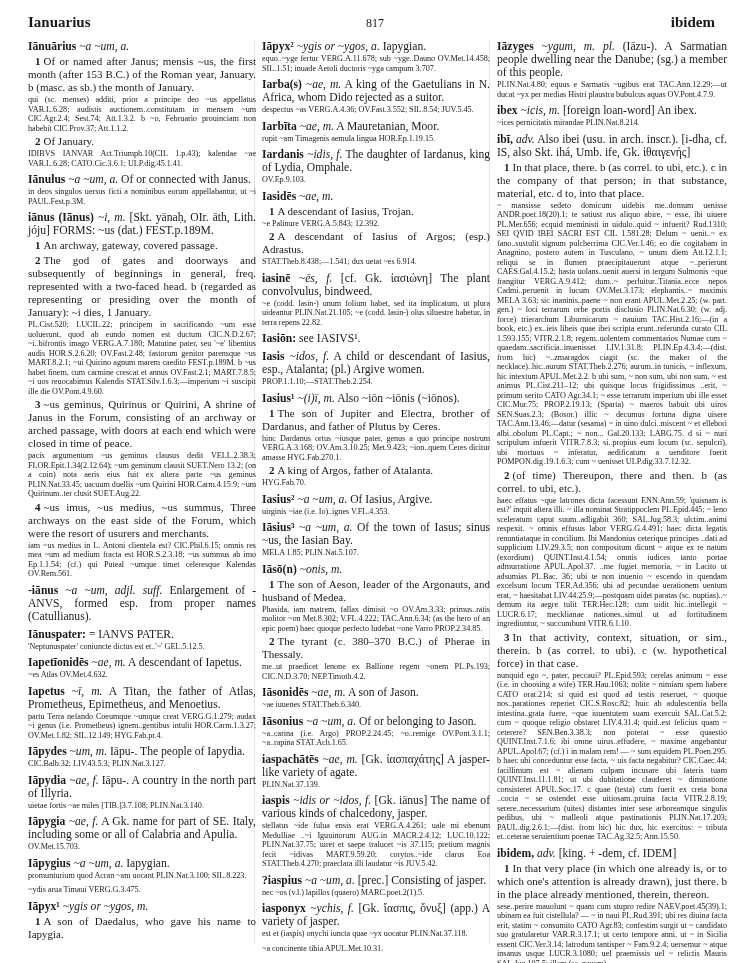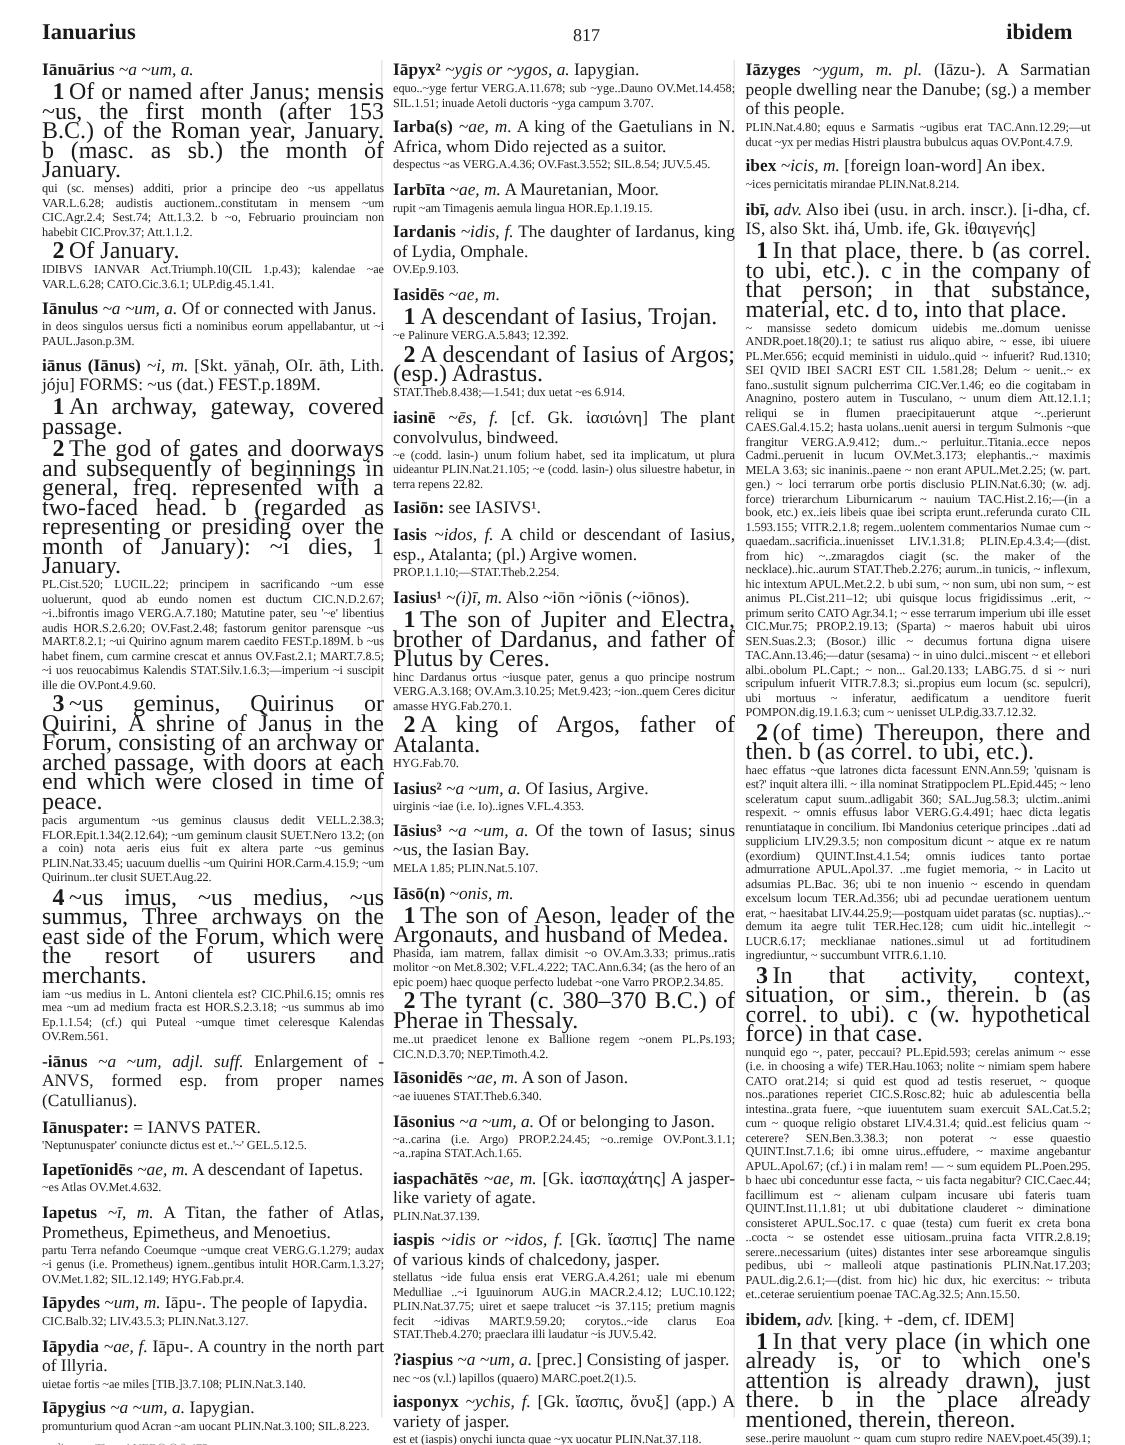--- a/index.html
+++ b/index.html
@@ -1,31 +1,31 @@
 <!DOCTYPE html>
 <html><head>
 <meta charset="utf-8">
 <style>
   html, body { margin: 0; padding: 0; background: #ffffff; }
   body { width: 750px; height: 963px; overflow: hidden; position: relative; font-family: "DejaVu Serif", "Liberation Serif", serif; color: #1a1a1a; }
   .page { position: absolute; left: 0; top: 0; width: 750px; height: 963px; }
   .running-head { position: absolute; top: 14px; font-family: "Liberation Serif", serif; font-weight: bold; font-size: 15px; }
   .rh-left { left: 28px; }
   .rh-right { right: 35px; }
-  .page-number { position: absolute; top: 16px; left: 350px; width: 50px; text-align: right; font-family: "Liberation Serif", serif; font-size: 12px; }
+  .page-number { position: absolute; top: 16px; left: 350px; width: 50px; text-align: center; font-family: "Liberation Serif", serif; font-size: 12px; }
   .col { position: absolute; top: 40px; width: 228px; font-family: "Liberation Serif", serif; }
   .col-1 { left: 28px; }
   .col-2 { left: 262px; }
   .col-3 { left: 497px; width: 230px; }
   .col-rule { position: absolute; top: 40px; width: 1px; height: 905px; background: #e6e6e6; }
   .entry { margin: 0 0 5px 0; }
   .hw-line { font-size: 11.6px; line-height: 13px; text-align: justify; }
   .hw { font-weight: bold; font-family: Liberation Serif, serif; }
   .gram { font-style: italic; }
-  .sense { font-size: 16px; line-height: 13px; text-align: justify; margin-top: 2px; }
+  .sense { font-size: 11px; line-height: 13px; text-align: justify; margin-top: 2px; }
   .sense .num { font-weight: bold; margin-left: 7px; margin-right: 3px; }
   .cit { font-size: 8.2px; line-height: 9.5px; text-align: justify; margin: 1px 0 2px 0; color: #222; letter-spacing: -0.05px; }
 </style>
 </head>
 <body>
 
 <div class="page">
   <div class="running-head rh-left">Ianuarius</div>
   <div class="page-number">817</div>
   <div class="running-head rh-right">ibidem</div>
@@ -36,21 +36,21 @@
   <div class="col col-1" id="col-0">
       <div class="entry">
         <div class="hw-line"><span class="hw">Iānuārius</span> <span class="gram">~a ~um, a.</span> </div>
         <div class="sense"><span class="num">1</span><span>Of or named after Janus; mensis ~us, the first month (after 153 B.C.) of the Roman year, January. b (masc. as sb.) the month of January.</span></div>
         <div class="cit">qui (sc. menses) additi, prior a principe deo ~us appellatus VAR.L.6.28; audistis auctionem..constitutam in mensem ~um CIC.Agr.2.4; Sest.74; Att.1.3.2. b ~o, Februario prouinciam non habebit CIC.Prov.37; Att.1.1.2.</div>
         <div class="sense"><span class="num">2</span><span>Of January.</span></div>
         <div class="cit">IDIBVS IANVAR Act.Triumph.10(CIL 1.p.43); kalendae ~ae VAR.L.6.28; CATO.Cic.3.6.1; ULP.dig.45.1.41.</div>
       </div>
       <div class="entry">
         <div class="hw-line"><span class="hw">Iānulus</span> <span class="gram">~a ~um, a.</span> <span class="def">Of or connected with Janus.</span></div>
-        <div class="cit">in deos singulos uersus ficti a nominibus eorum appellabantur, ut ~i PAUL.Jason.p.3M.</div>
+        <div class="cit">in deos singulos uersus ficti a nominibus eorum appellabantur, ut ~i PAUL.Fest.p.3M.</div>
       </div>
       <div class="entry">
         <div class="hw-line"><span class="hw">iānus (Iānus)</span> <span class="gram">~i, m.</span> <span class="def">[Skt. yānaḥ, OIr. āth, Lith. jóju] FORMS: ~us (dat.) FEST.p.189M.</span></div>
         <div class="sense"><span class="num">1</span><span>An archway, gateway, covered passage.</span></div>
         <div class="sense"><span class="num">2</span><span>The god of gates and doorways and subsequently of beginnings in general, freq. represented with a two-faced head. b (regarded as representing or presiding over the month of January): ~i dies, 1 January.</span></div>
         <div class="cit">PL.Cist.520; LUCIL.22; principem in sacrificando ~um esse uoluerunt, quod ab eundo nomen est ductum CIC.N.D.2.67; ~i..bifrontis imago VERG.A.7.180; Matutine pater, seu '~e' libentius audis HOR.S.2.6.20; OV.Fast.2.48; fastorum genitor parensque ~us MART.8.2.1; ~ui Quirino agnum marem caedito FEST.p.189M. b ~us habet finem, cum carmine crescat et annus OV.Fast.2.1; MART.7.8.5; ~i uos reuocabimus Kalendis STAT.Silv.1.6.3;—imperium ~i suscipit ille die OV.Pont.4.9.60.</div>
         <div class="sense"><span class="num">3</span><span>~us geminus, Quirinus or Quirini, A shrine of Janus in the Forum, consisting of an archway or arched passage, with doors at each end which were closed in time of peace.</span></div>
         <div class="cit">pacis argumentum ~us geminus clausus dedit VELL.2.38.3; FLOR.Epit.1.34(2.12.64); ~um geminum clausit SUET.Nero 13.2; (on a coin) nota aeris eius fuit ex altera parte ~us geminus PLIN.Nat.33.45; uacuum duellis ~um Quirini HOR.Carm.4.15.9; ~um Quirinum..ter clusit SUET.Aug.22.</div>
         <div class="sense"><span class="num">4</span><span>~us imus, ~us medius, ~us summus, Three archways on the east side of the Forum, which were the resort of usurers and merchants.</span></div>
         <div class="cit">iam ~us medius in L. Antoni clientela est? CIC.Phil.6.15; omnis res mea ~um ad medium fracta est HOR.S.2.3.18; ~us summus ab imo Ep.1.1.54; (cf.) qui Puteal ~umque timet celeresque Kalendas OV.Rem.561.</div>
@@ -72,20 +72,24 @@
       </div>
       <div class="entry">
         <div class="hw-line"><span class="hw">Iāpydes</span> <span class="gram">~um, m.</span> <span class="def">Iāpu-. The people of Iapydia.</span></div>
         <div class="cit">CIC.Balb.32; LIV.43.5.3; PLIN.Nat.3.127.</div>
       </div>
       <div class="entry">
         <div class="hw-line"><span class="hw">Iāpydia</span> <span class="gram">~ae, f.</span> <span class="def">Iāpu-. A country in the north part of Illyria.</span></div>
         <div class="cit">uietae fortis ~ae miles [TIB.]3.7.108; PLIN.Nat.3.140.</div>
       </div>
       <div class="entry">
+        <div class="hw-line"><span class="hw">Iāpygia</span> <span class="gram">~ae, f.</span> <span class="def">A Gk. name for part of SE. Italy, including some or all of Calabria and Apulia.</span></div>
+        <div class="cit">OV.Met.15.703.</div>
+      </div>
+      <div class="entry">
         <div class="hw-line"><span class="hw">Iāpygius</span> <span class="gram">~a ~um, a.</span> <span class="def">Iapygian.</span></div>
         <div class="cit">promunturium quod Acran ~am uocant PLIN.Nat.3.100; SIL.8.223.</div>
       </div>
       <div class="entry">
         <div class="cit">~ydis arua Timaui VERG.G.3.475.</div>
       </div>
       <div class="entry">
         <div class="hw-line"><span class="hw">Iāpyx¹</span> <span class="gram">~ygis or ~ygos, m.</span> </div>
         <div class="sense"><span class="num">1</span><span>A son of Daedalus, who gave his name to Iapygia.</span></div>
       </div>
@@ -153,21 +157,21 @@
       </div>
       <div class="entry">
         <div class="hw-line"><span class="hw">Iāsonius</span> <span class="gram">~a ~um, a.</span> <span class="def">Of or belonging to Jason.</span></div>
         <div class="cit">~a..carina (i.e. Argo) PROP.2.24.45; ~o..remige OV.Pont.3.1.1; ~a..rapina STAT.Ach.1.65.</div>
       </div>
       <div class="entry">
         <div class="hw-line"><span class="hw">iaspachātēs</span> <span class="gram">~ae, m.</span> <span class="def">[Gk. ἰασπαχάτης] A jasper-like variety of agate.</span></div>
         <div class="cit">PLIN.Nat.37.139.</div>
       </div>
       <div class="entry">
-        <div class="hw-line"><span class="hw">iaspis</span> <span class="gram">~idis or ~idos, f.</span> <span class="def">[Gk. ἴασπις] The name of various kinds of chalcedony, jasper.</span></div>
+        <div class="hw-line"><span class="hw">iaspis</span> <span class="gram">~idis or ~idos, f.</span> <span class="def">[Gk. iānus] The name of various kinds of chalcedony, jasper.</span></div>
         <div class="cit">stellatus ~ide fulua ensis erat VERG.A.4.261; uale mi ebenum Medulliae ..~i Iguuinorum AUG.in MACR.2.4.12; LUC.10.122; PLIN.Nat.37.75; uiret et saepe tralucet ~is 37.115; pretium magnis fecit ~idivas MART.9.59.20; corytos..~ide clarus Eoa STAT.Theb.4.270; praeclara illi laudatur ~is JUV.5.42.</div>
       </div>
       <div class="entry">
         <div class="hw-line"><span class="hw">?iaspius</span> <span class="gram">~a ~um, a.</span> <span class="def">[prec.] Consisting of jasper.</span></div>
         <div class="cit">nec ~os (v.l.) lapillos (quaero) MARC.poet.2(1).5.</div>
       </div>
       <div class="entry">
         <div class="hw-line"><span class="hw">iasponyx</span> <span class="gram">~ychis, f.</span> <span class="def">[Gk. ἴασπις, ὄνυξ] (app.) A variety of jasper.</span></div>
         <div class="cit">est et (iaspis) onychi iuncta quae ~yx uocatur PLIN.Nat.37.118.</div>
       </div>

